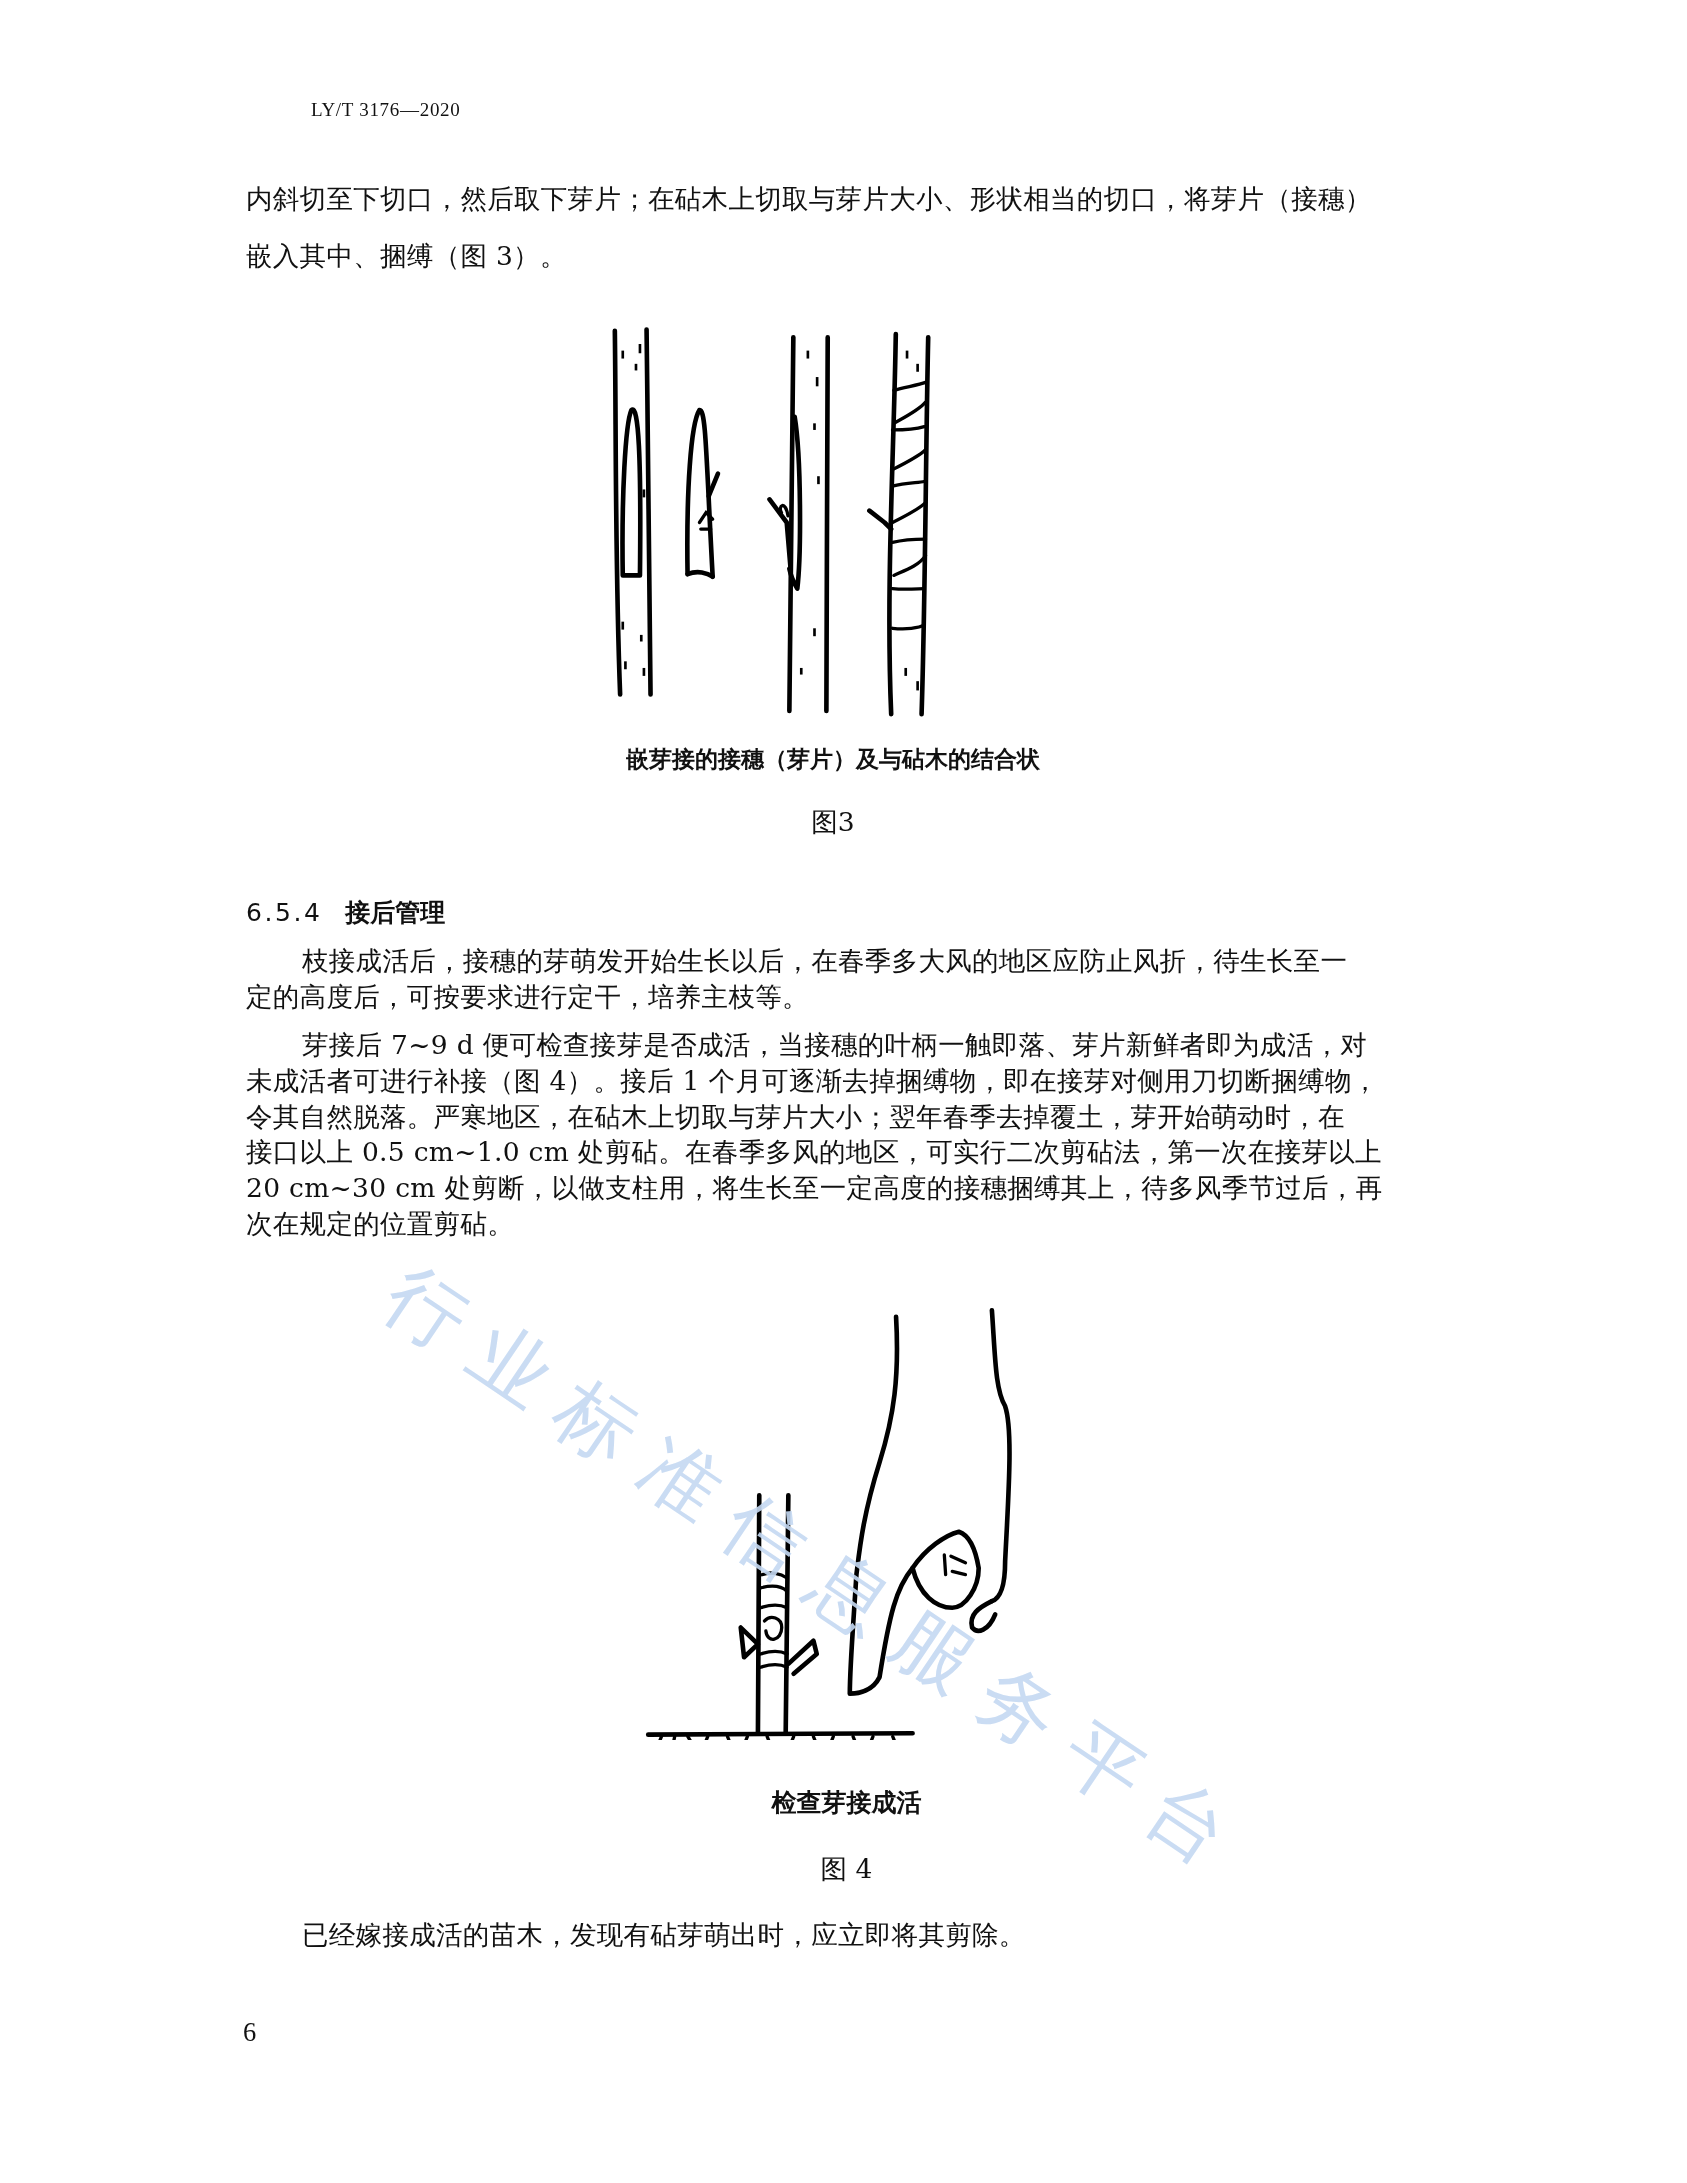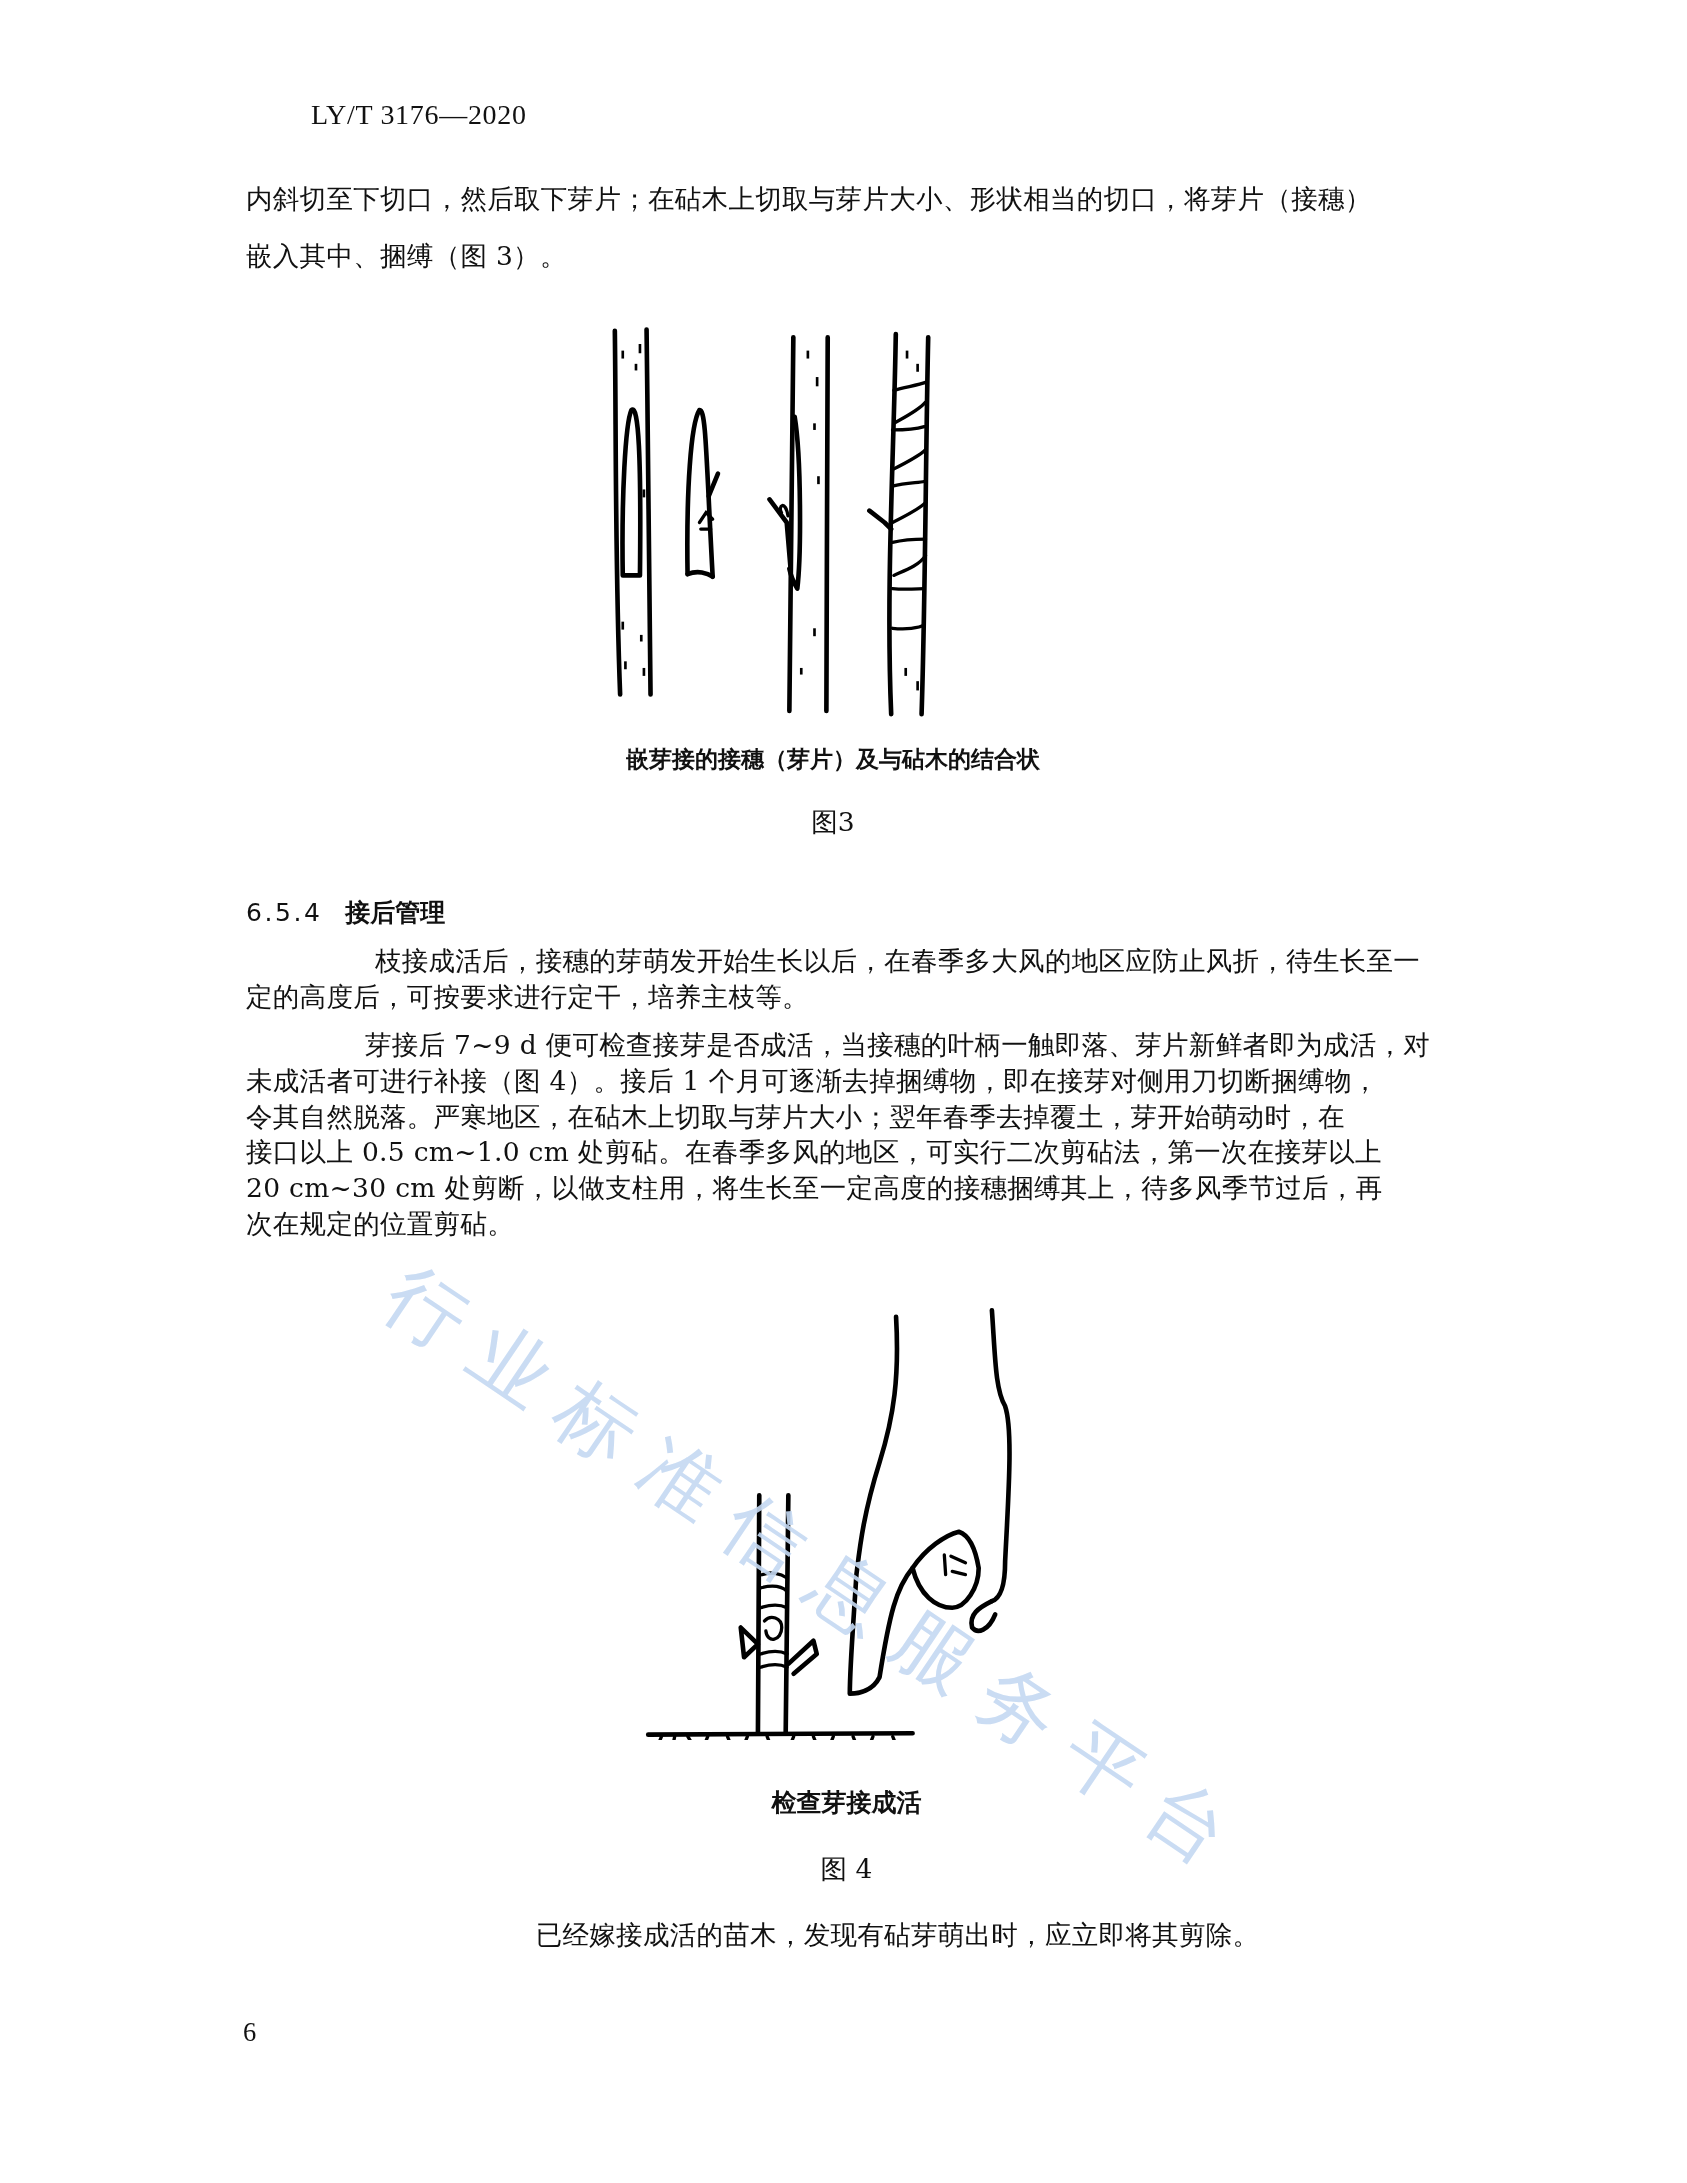--- a/index.html
+++ b/index.html
@@ -1,21 +1,21 @@
 <!DOCTYPE html>
 <html style="font-size:10.6px"><head>
 <meta charset="utf-8">
 <style>
   html, body { margin:0; padding:0; background:#ffffff; }
   body { width:1687px; height:2183px; position:relative; overflow:hidden;
          font-family:"DejaVu Serif","Liberation Serif",serif; color:#111; }
   .abs { position:absolute; }
-  .header { left:311px; top:99px; font-size:28px; letter-spacing:0.7px; font-family:"Liberation Serif","DejaVu Serif",serif; }
+  .header { left:311px; top:99px; font-size:19px; letter-spacing:0.7px; font-family:"Liberation Serif","DejaVu Serif",serif; }
   .para { left:246px; width:1191px; font-size:26.5px; line-height:26.5px; white-space:nowrap; letter-spacing:0.3px; }
-  .indent { left:302px;text-align:center; }
+  .indent { left:302px; }
   .caption-sans { font-family:"DejaVu Sans","Liberation Sans",sans-serif; font-size:23px; font-weight:bold; text-align:center; }
   .fig-label { font-size:26.5px; text-align:center; }
   .heading { left:246px; top:896px; font-size:25px; font-family:"DejaVu Sans","Liberation Sans",sans-serif; }
   .heading .num { letter-spacing:2.6px; margin-right:22.5px; }
   .heading .title { font-weight:bold; }
   .pageno { left:243px; top:2017px; font-size:26.5px; font-family:"Liberation Serif",serif; }
   .watermark { left:423px; top:1244px; font-family:"DejaVu Sans","Liberation Sans",sans-serif; font-size:78px;
                color:#c5d9f2; transform-origin:0 0; transform:rotate(34deg); letter-spacing:24px; white-space:nowrap; opacity:0.9; pointer-events:none; }
   svg { position:absolute; }
   svg .ln { fill:none; stroke:#000; stroke-width:7; stroke-linecap:round; stroke-linejoin:round; }

